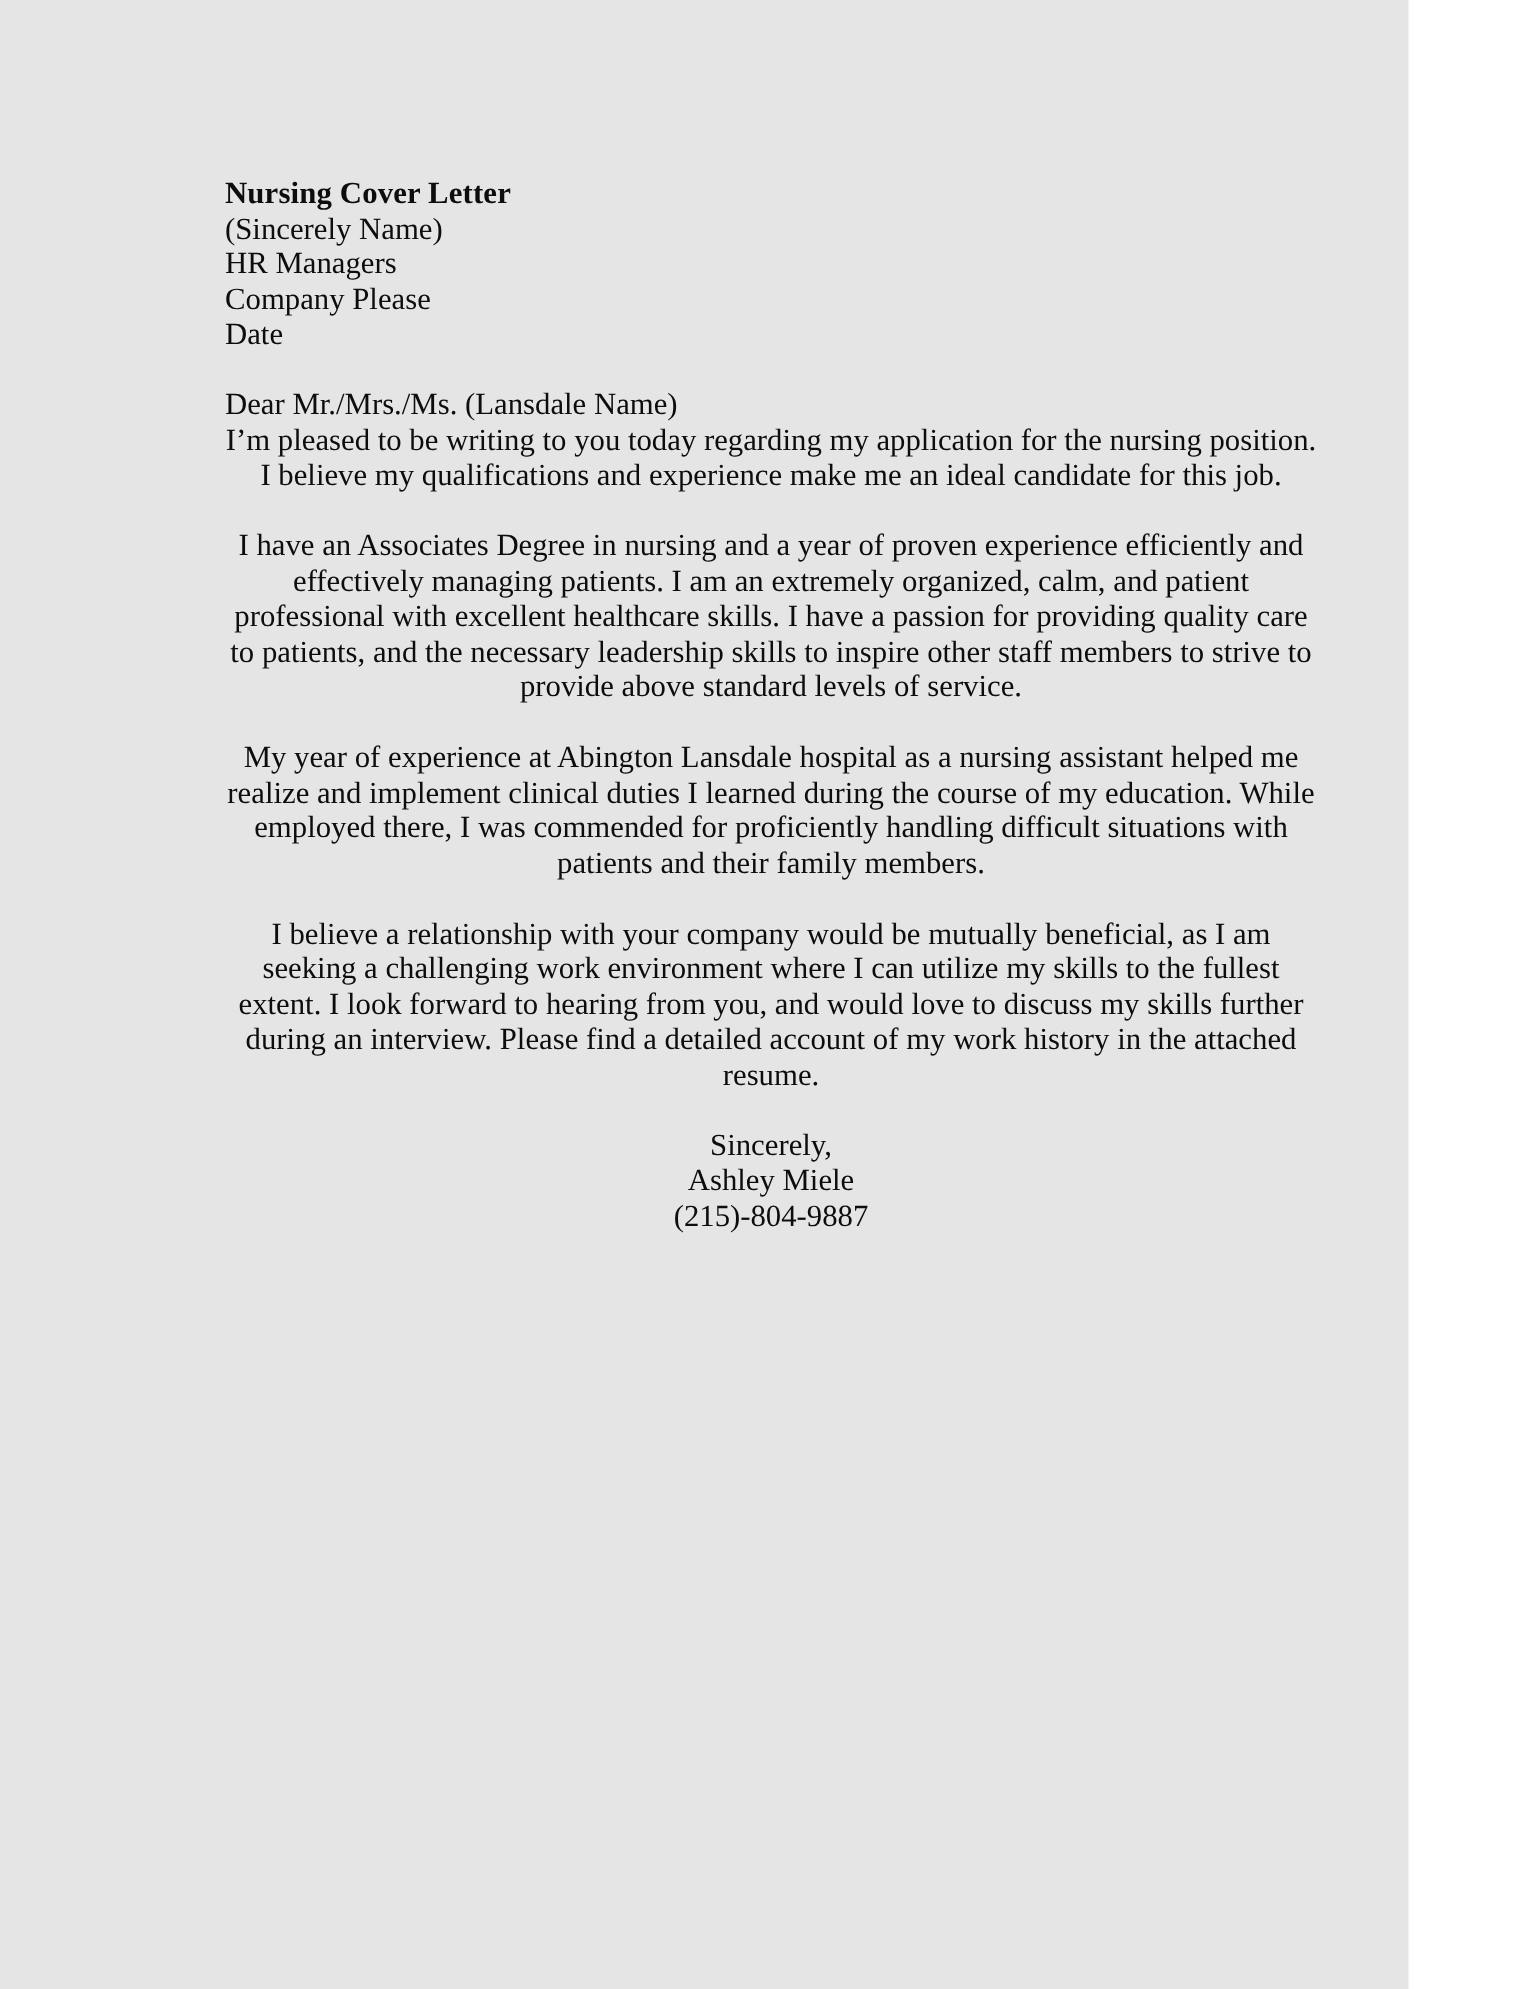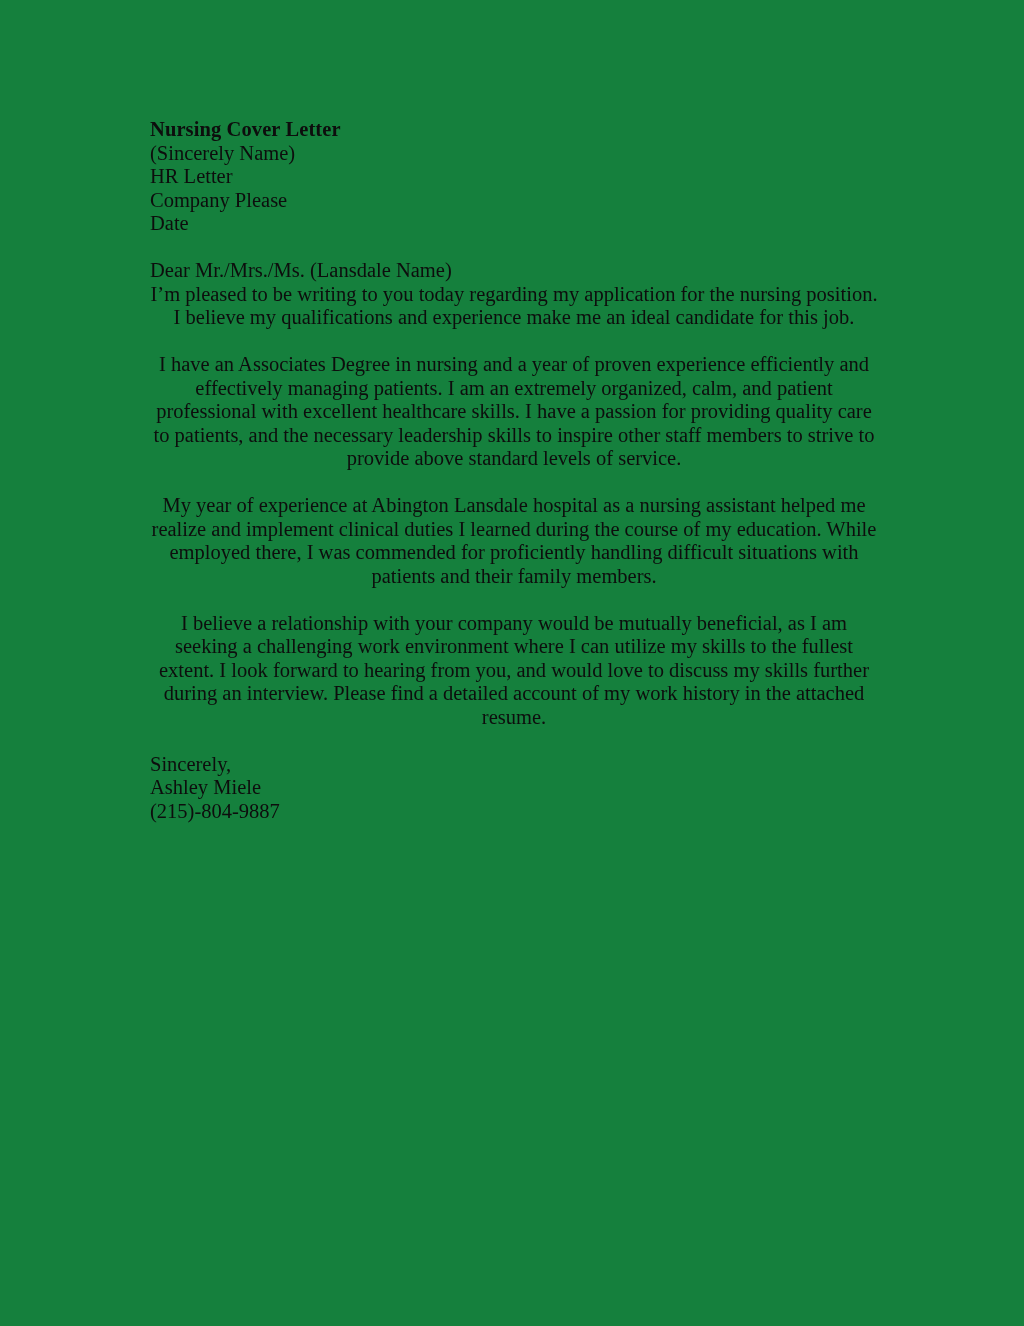--- a/index.html
+++ b/index.html
@@ -2,23 +2,23 @@
 <html><head>
 <meta charset="utf-8">
 <style>
   html, body {
     margin: 0;
     padding: 0;
     background: #ffffff;
   }
   .page {
     position: relative;
-    width: 1024px;
+    width: 939px;
     height: 1326px;
-    background: #15803d;
+    background: #e5e5e5;
     overflow: hidden;
     box-sizing: border-box;
   }
   .letter {
     position: absolute;
     left: 150px;
     top: 118px;
     width: 728px;
     font-family: "Liberation Serif", "DejaVu Serif", serif;
     font-size: 20.5px;
@@ -49,32 +49,33 @@
   }
   .body-par {
     margin: 0;
     line-height: 23.5px;
     text-align: center;
   }
   .sig-line {
     margin: 0;
     line-height: 23.5px;
     white-space: pre;
+    text-align: center;
   }
 </style>
 </head>
 <body>
 
 <div class="page">
   <div class="letter">
 
     <p class="doc-title">Nursing Cover Letter</p>
 
     <p class="addr-line">(Sincerely Name)</p>
-    <p class="addr-line">HR Letter</p>
+    <p class="addr-line">HR Managers</p>
     <p class="addr-line">Company Please</p>
     <p class="addr-line">Date</p>
 
     <div class="blank-line">&nbsp;</div>
 
     <p class="salutation">Dear Mr./Mrs./Ms. (Lansdale Name)</p>
 
     <p class="body-par">I’m pleased to be writing to you today regarding my application for the nursing position. I believe my qualifications and experience make me an ideal candidate for this job.</p>
 
     <div class="blank-line">&nbsp;</div>

